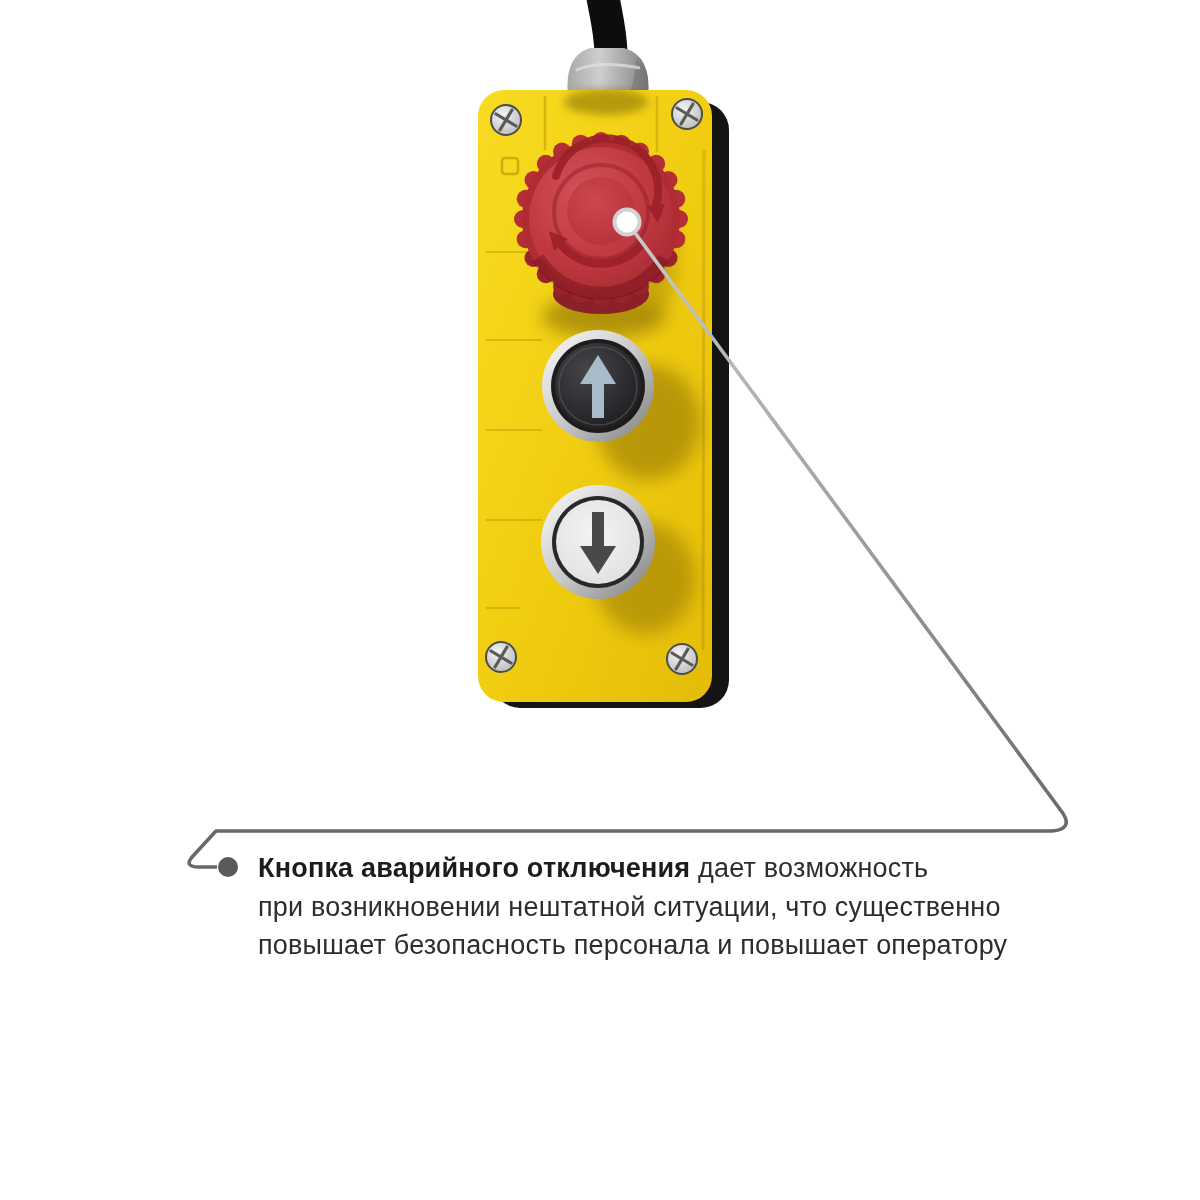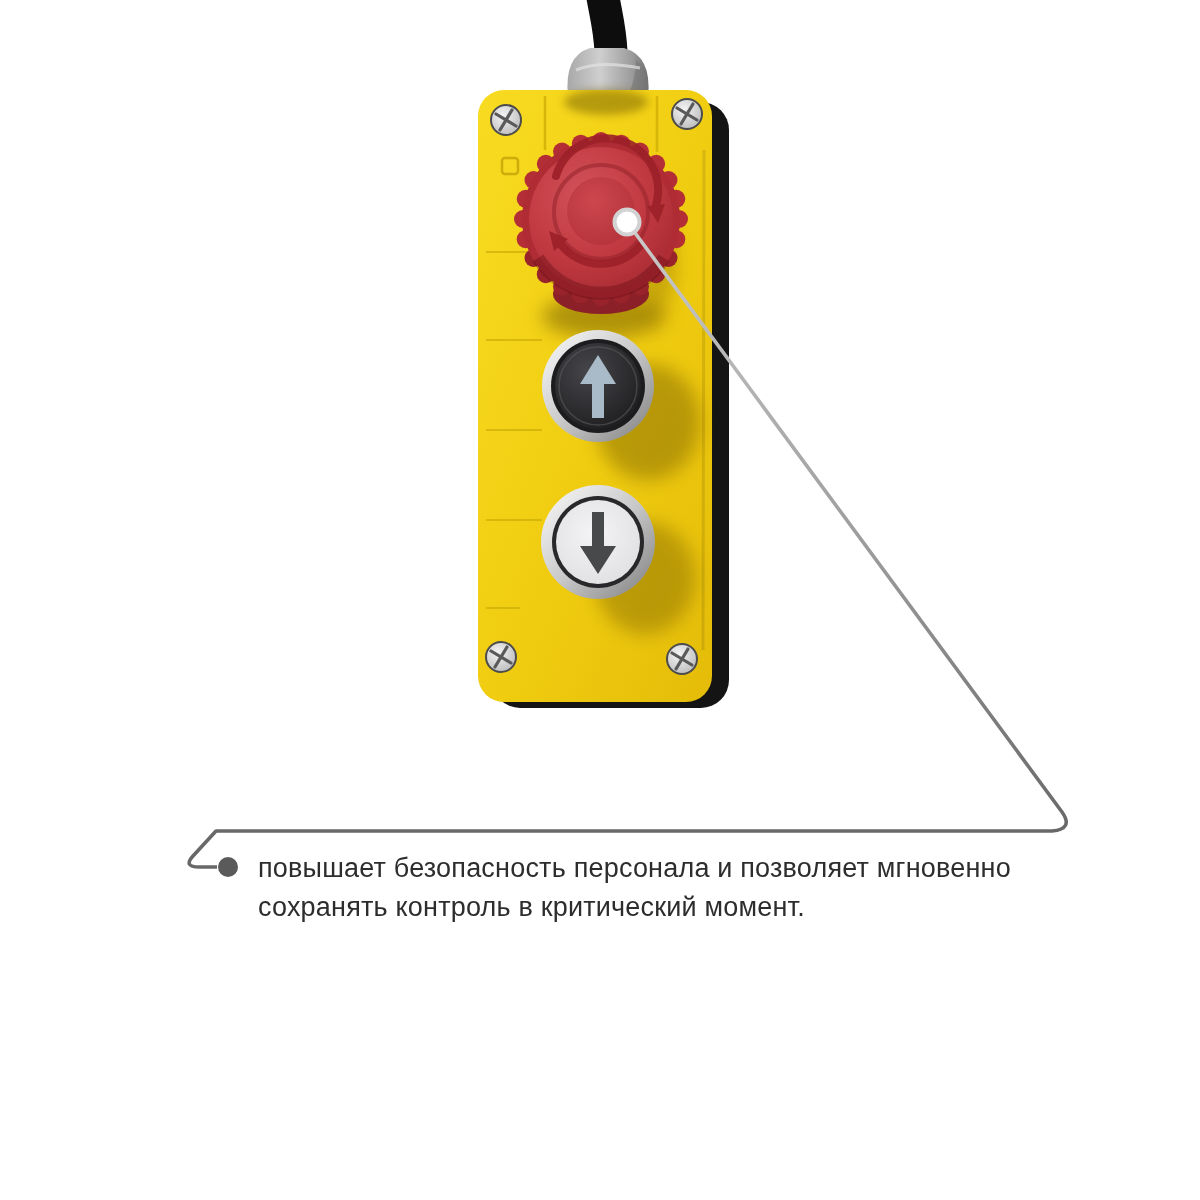--- a/index.html
+++ b/index.html
@@ -179,15 +179,16 @@
     <circle cx="598" cy="542" r="42" fill="url(#whiteFace)"></circle>
     <path d="M 592 512 L 604 512 L 604 546 L 616 546 L 598 574 L 580 546 L 592 546 Z" fill="#48494b"></path>
   </g>
 
   <path d="M 627 222 L 1062 812 Q 1074 829 1052 831 L 216 831 L 193 856 Q 183 867 199 867 L 217 867" fill="none" stroke="url(#lineGrad)" stroke-width="3.6" stroke-linejoin="round"></path>
   <circle cx="228" cy="867" r="10" fill="#5a5a5a"></circle>
   <circle cx="627" cy="222" r="12.5" fill="#ffffff" stroke="#d2d2d2" stroke-width="4"></circle>
 </svg>
 
 <div class="annotation">
-  <p>повышает безопасность персонала и позволяет мгновенно</p>
-  <p>сохранять контроль в критический момент.</p>
+  <p><strong>Кнопка аварийного отключения</strong><span> дает возможность</span></p>
+  <p>при возникновении нештатной ситуации, что существенно</p>
+  <p>повышает безопасность персонала и повышает оператору</p>
 </div>
 
 </body></html>

